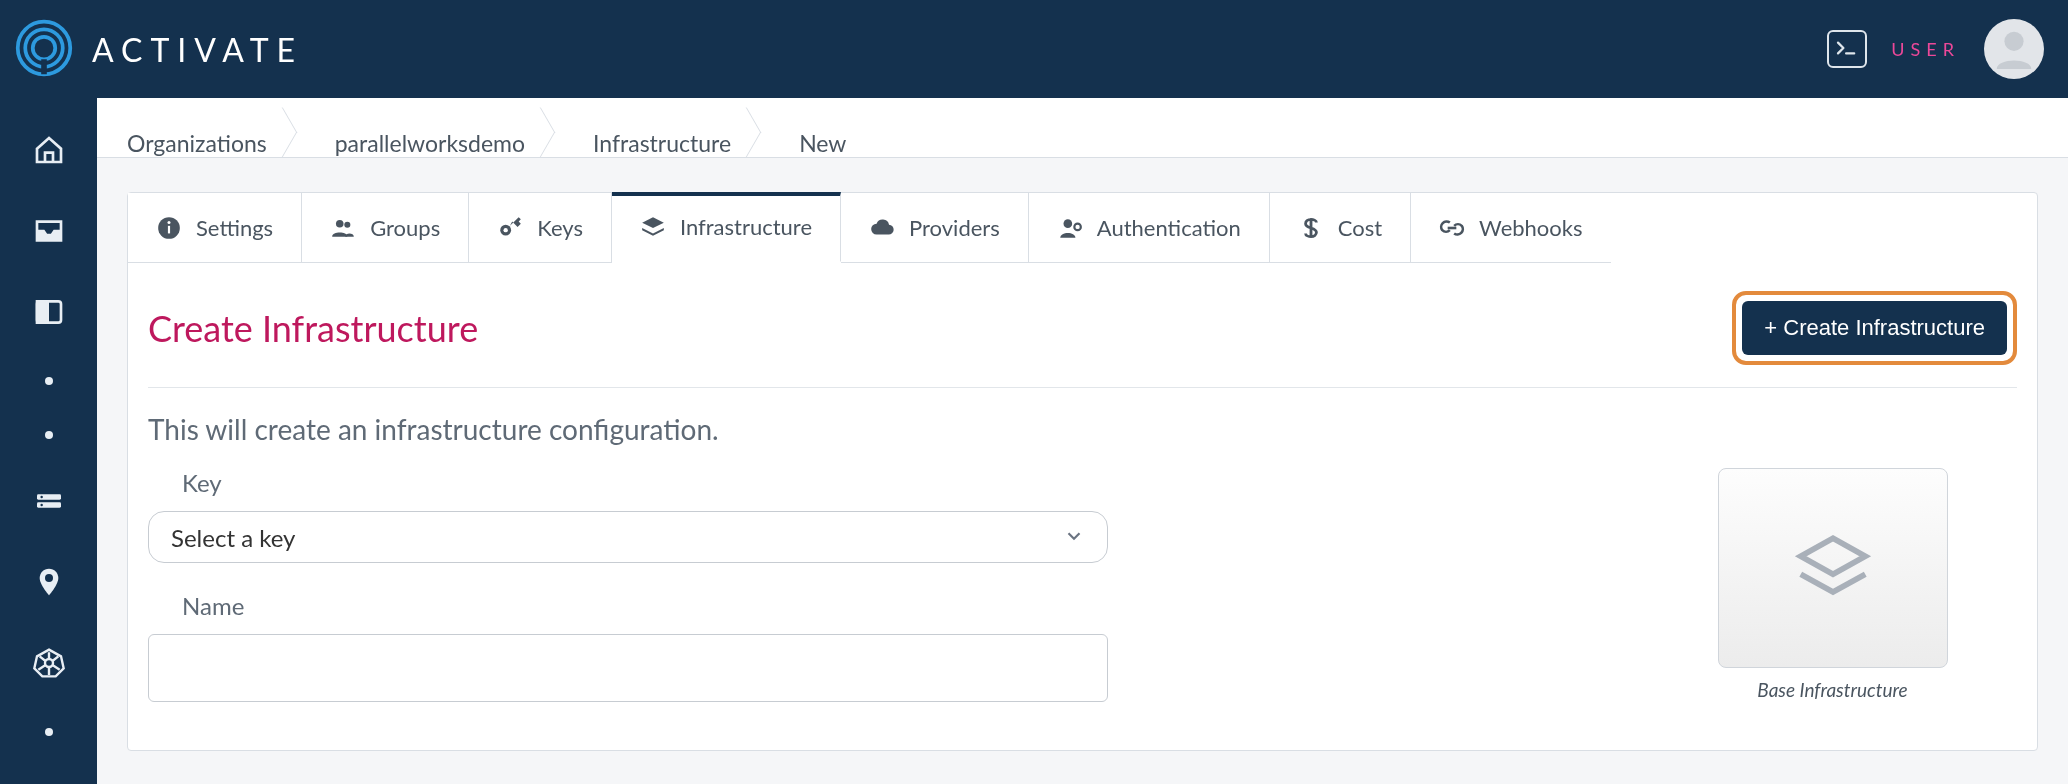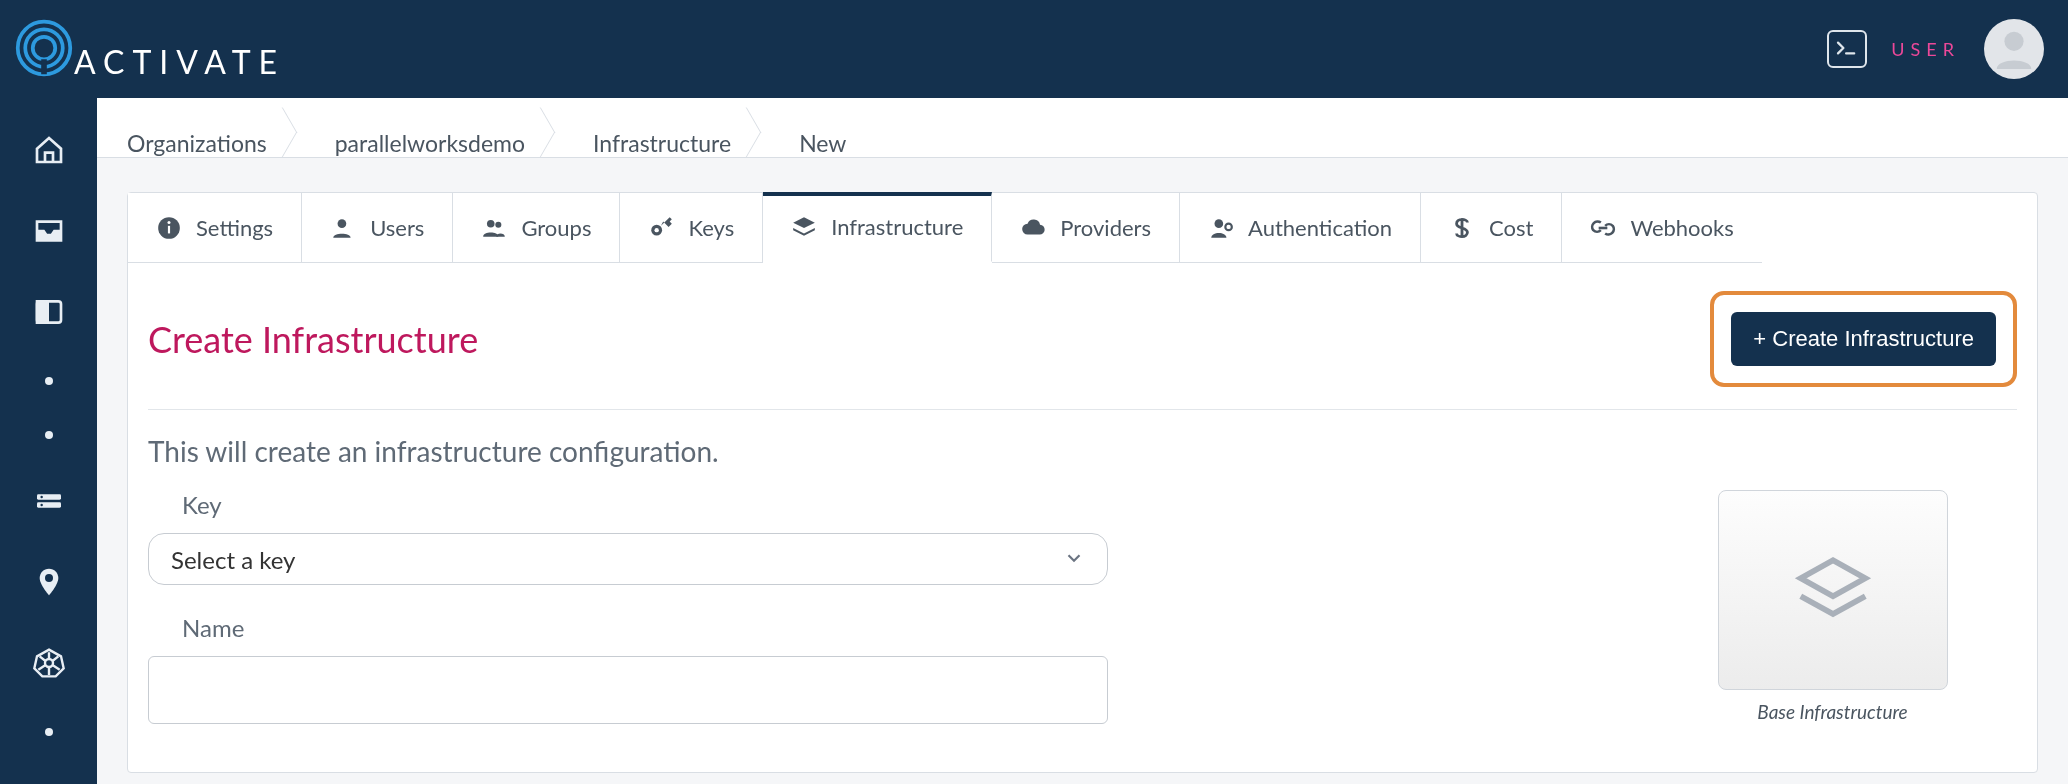--- a/index.html
+++ b/index.html
@@ -1,20 +1,20 @@
 <!DOCTYPE html>
 <html><head>
 <meta charset="utf-8">
 <style>
 * { box-sizing: border-box; margin: 0; padding: 0; }
 body { font-family: -apple-system, "Segoe UI", "Lato", Arial, sans-serif; background: #f5f6f8; color: #333; width: 2068px; height: 784px; overflow: hidden; }
 
 
 .header { height: 98px; background: #14314e; display: flex; align-items: center; justify-content: space-between; padding: 0 24px 0 14px; }
-.brand { display: flex; align-items: flex-end; }
+.brand { display: flex; align-items: center; gap: 18px; }
 .brand-icon { width: 60px; height: 60px; }
 .brand-text { color: #fff; font-size: 32px; letter-spacing: 8px; font-weight: 400; }
 .header-right { display: flex; align-items: center; gap: 24px; }
 .terminal-btn { width: 40px; height: 38px; border: 2px solid #dfe6ec; border-radius: 6px; display: flex; align-items: center; justify-content: center; color: #dfe6ec; cursor: pointer; }
 .user-label { color: #ec4899; letter-spacing: 6px; font-size: 18px; }
 .avatar { width: 60px; height: 60px; border-radius: 50%; background: #e2e5e9; display: flex; align-items: center; justify-content: center; }
 .avatar svg { width: 46px; height: 46px; fill: #c7ccd2; }
 
 
 .sidebar { position: absolute; top: 98px; left: 0; width: 97px; height: calc(100% - 98px); background: #14314e; display: flex; flex-direction: column; align-items: center; padding-top: 36px; gap: 46px; }
@@ -42,21 +42,21 @@
 .tab:last-child { border-right: none; }
 .tab.active { border-top: 4px solid #14314e; border-bottom: 1px solid #fff; padding-top: 12px; position: relative; top: -1px; background: #fff; }
 .tab .ticon { width: 26px; height: 26px; color: #4a5560; }
 .tab.active .ticon { color: #4a5560; }
 
 
 .card-body { padding: 28px 20px 48px 20px; }
 .title-row { display: flex; align-items: center; justify-content: space-between; border-bottom: 1px solid #e2e6ea; padding-bottom: 22px; margin-bottom: 24px; }
 .page-title { font-size: 36px; color: #be185d; font-weight: 400; }
 .create-btn { background: #14314e; color: #fff; border: none; border-radius: 6px; padding: 14px 22px; font-size: 22px; cursor: pointer; }
-.highlight-wrap { border: 4px solid #e38a3c; border-radius: 14px; padding: 17px; }
+.highlight-wrap { border: 4px solid #e38a3c; border-radius: 14px; padding: 6px; }
 
 .subtitle { font-size: 28px; color: #5f6a76; margin-bottom: 22px; }
 
 .form-area { display: flex; gap: 40px; align-items: flex-start; }
 .form-left { flex: 0 0 960px; }
 .field-label { font-size: 24px; color: #5f6a76; margin-left: 34px; margin-bottom: 14px; }
 .select-box { border: 1px solid #c7ccd2; border-radius: 16px; height: 52px; display: flex; align-items: center; justify-content: space-between; padding: 0 22px; font-size: 24px; color: #333; cursor: pointer; margin-bottom: 28px; }
 .chev { color: #6b7482; }
 .text-input { width: 100%; border: 1px solid #c7ccd2; border-radius: 6px; height: 68px; padding: 0 18px; font-size: 22px; }
 
@@ -170,27 +170,20 @@
 
   <div class="card">
     <div class="tabs">
       <div class="tab">
         <span class="ticon"><svg viewBox="0 0 24 24" fill="currentColor">
               <circle cx="12" cy="12" r="10"></circle>
               <rect x="11" y="10" width="2" height="7" fill="#fff"></rect>
               <circle cx="12" cy="7" r="1.4" fill="#fff"></circle>
             </svg></span>
         <span>Settings</span>
-      </div>
-      <div class="tab">
-        <span class="ticon"><svg viewBox="0 0 24 24" fill="currentColor">
-              <circle cx="11" cy="8" r="4"></circle>
-              <path d="M3 21 C3 16 19 16 19 21 Z"></path>
-            </svg></span>
-        <span>Users</span>
       </div>
       <div class="tab">
         <span class="ticon"><svg viewBox="0 0 24 24" fill="currentColor">
               <circle cx="9" cy="8" r="3.5"></circle>
               <circle cx="16" cy="9" r="2.8"></circle>
               <path d="M2 20 C2 15 16 15 16 20 Z"></path>
               <path d="M14 20 C14 16 22 16 22 20 Z"></path>
             </svg></span>
         <span>Groups</span>
       </div>

